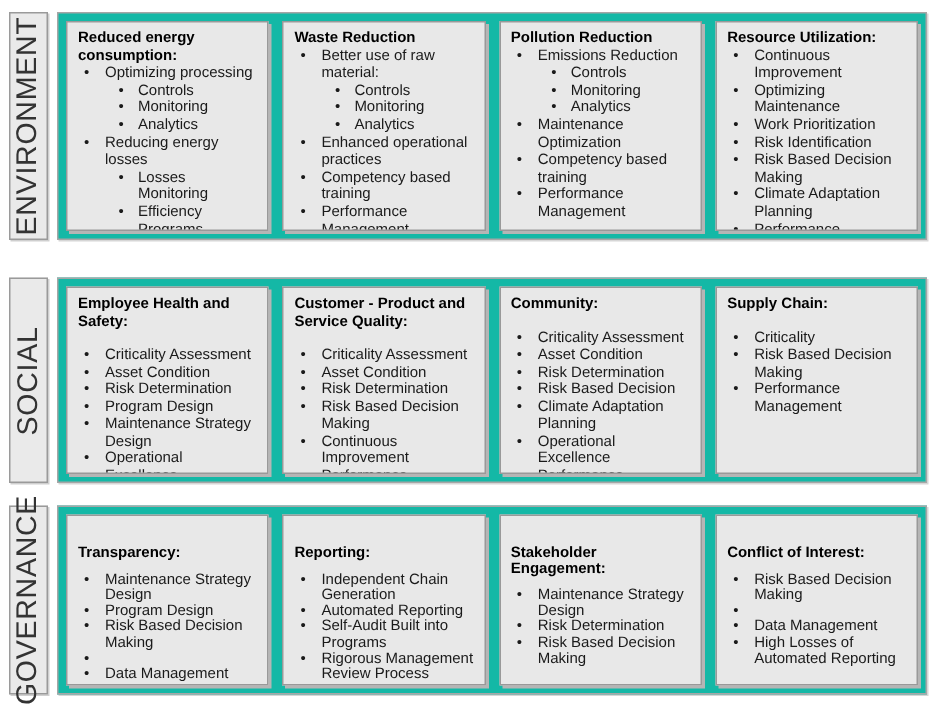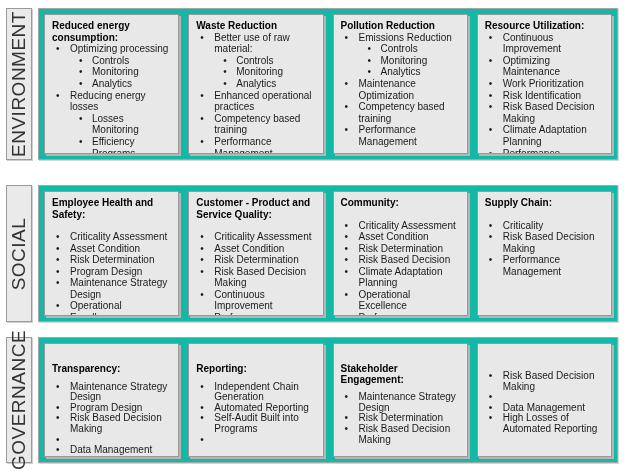--- a/index.html
+++ b/index.html
@@ -386,20 +386,21 @@
               <div class="list-item lvl1">
                 <span class="bullet">•</span>
                 <span class="item-text">Automated Reporting</span>
               </div>
               <div class="list-item lvl1">
                 <span class="bullet">•</span>
                 <span class="item-text">Self-Audit Built into Programs</span>
               </div>
               <div class="list-item lvl1">
                 <span class="bullet">•</span>
+                <span class="item-text">Rigorous Management Review Process</span>
               </div>
             </div>
           </div>
           <div class="card">
             <div class="card-title">Stakeholder Engagement:</div>
             <div class="title-spacer"></div>
             <div class="card-list">
               <div class="list-item lvl1">
                 <span class="bullet">•</span>
                 <span class="item-text">Maintenance Strategy Design</span>
@@ -408,20 +409,21 @@
                 <span class="bullet">•</span>
                 <span class="item-text">Risk Determination</span>
               </div>
               <div class="list-item lvl1">
                 <span class="bullet">•</span>
                 <span class="item-text">Risk Based Decision Making</span>
               </div>
             </div>
           </div>
           <div class="card">
+            <div class="card-title">Conflict of Interest:</div>
             <div class="title-spacer"></div>
             <div class="card-list">
               <div class="list-item lvl1">
                 <span class="bullet">•</span>
                 <span class="item-text">Risk Based Decision Making</span>
               </div>
               <div class="list-item lvl1">
                 <span class="bullet">•</span>
               </div>
               <div class="list-item lvl1">

